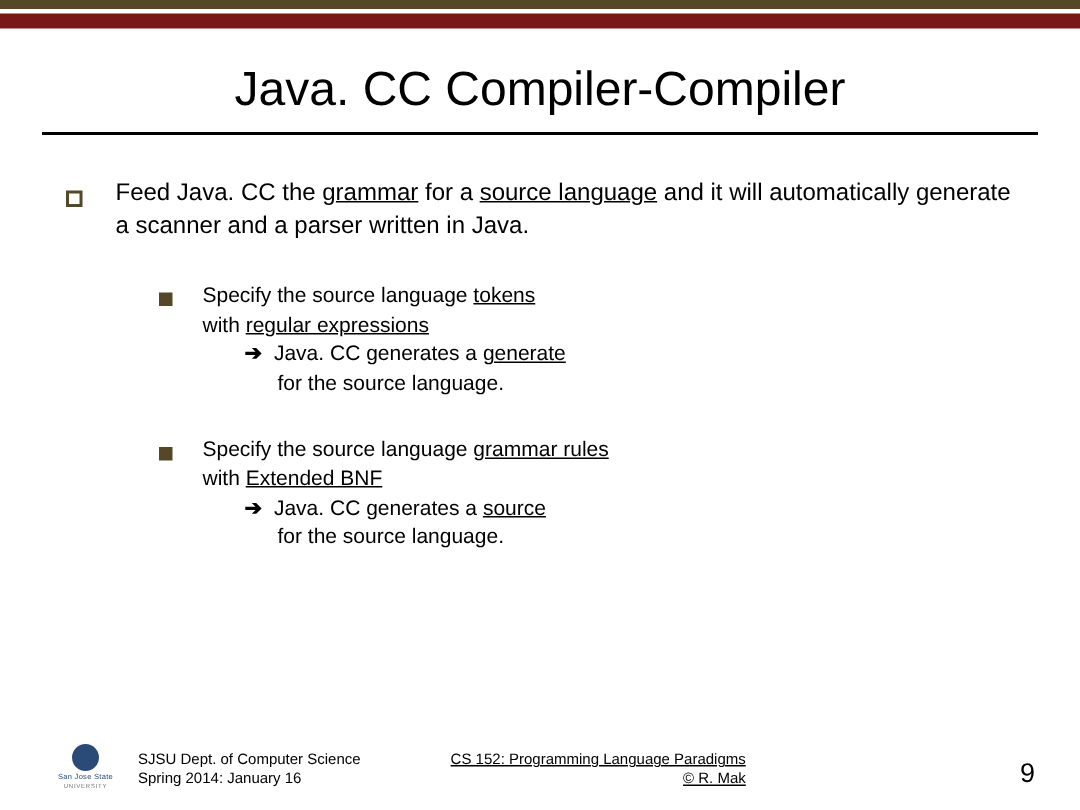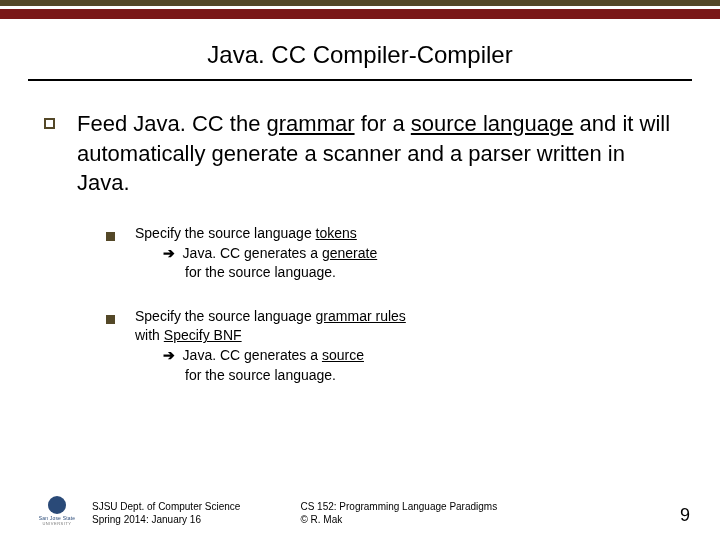--- a/index.html
+++ b/index.html
@@ -17,36 +17,36 @@
   }
   .bar1 { height: 6px; background: #544828; }
   .bar2 { height: 3px; background: #ffffff; }
   .bar3 { height: 10px; background: #7a1818; }
   .title-wrap {
     text-align: center;
     margin-top: 22px;
     padding: 0 40px;
   }
   .title {
-    font-size: 24px;
+    font-size: 32px;
     color: #000;
     display: inline-block;
     padding-bottom: 6px;
   }
   .title-underline {
     border-bottom: 2px solid #000;
     margin: 4px 28px 0 28px;
   }
   .content {
     padding: 28px 44px 0 44px;
   }
   .level1 {
     display: flex;
     align-items: flex-start;
-    font-size: 22px;
+    font-size: 16px;
     line-height: 1.35;
   }
   .bullet-outline {
     width: 11px;
     height: 11px;
     border: 2px solid #544828;
     margin-top: 9px;
     margin-right: 22px;
     flex: 0 0 auto;
   }
@@ -117,22 +117,23 @@
   .logo-uni {
     font-size: 4px;
     color: #777;
     letter-spacing: 0.5px;
   }
   .foot-left {
     line-height: 1.3;
   }
   .foot-center {
     line-height: 1.3;
-    text-align: left;
+    text-align: right;
     margin-left: 60px;
+    text-decoration: underline;
   }
   .page-num {
     margin-left: auto;
     font-size: 18px;
   }
 </style>
 </head>
 <body>
 
 <div class="top-bars">
@@ -152,30 +153,31 @@
     <div class="level1-text">
       <span>Feed Java. CC the </span><span class="u">grammar</span><span> for a </span><span class="u">source language</span><span> and it will automatically generate a scanner and a parser written in Java.</span>
     </div>
   </div>
 
   <div class="level2-group">
     <div class="level2">
       <div class="bullet-square"></div>
       <div class="level2-text">
         <div><span>Specify the source language </span><span class="u">tokens</span></div>
+        <div><span>with </span><span class="u">regular expressions</span></div>
         <div class="arrow-line"><span class="arrow">➔</span><span> Java. CC generates a </span><span class="u">generate</span></div>
         <div class="indent-sub">for the source language.</div>
       </div>
     </div>
 
     <div class="level2">
       <div class="bullet-square"></div>
       <div class="level2-text">
         <div><span>Specify the source language </span><span class="u">grammar rules</span></div>
-        <div><span>with </span><span class="u">Specify BNF</span></div>
+        <div><span>with </span><span class="u">Extended BNF</span></div>
         <div class="arrow-line"><span class="arrow">➔</span><span> Java. CC generates a </span><span class="u">source</span></div>
         <div class="indent-sub">for the source language.</div>
       </div>
     </div>
   </div>
 </div>
 
 <div class="footer">
   <div class="logo-col">
     <div class="logo-disc"></div>

